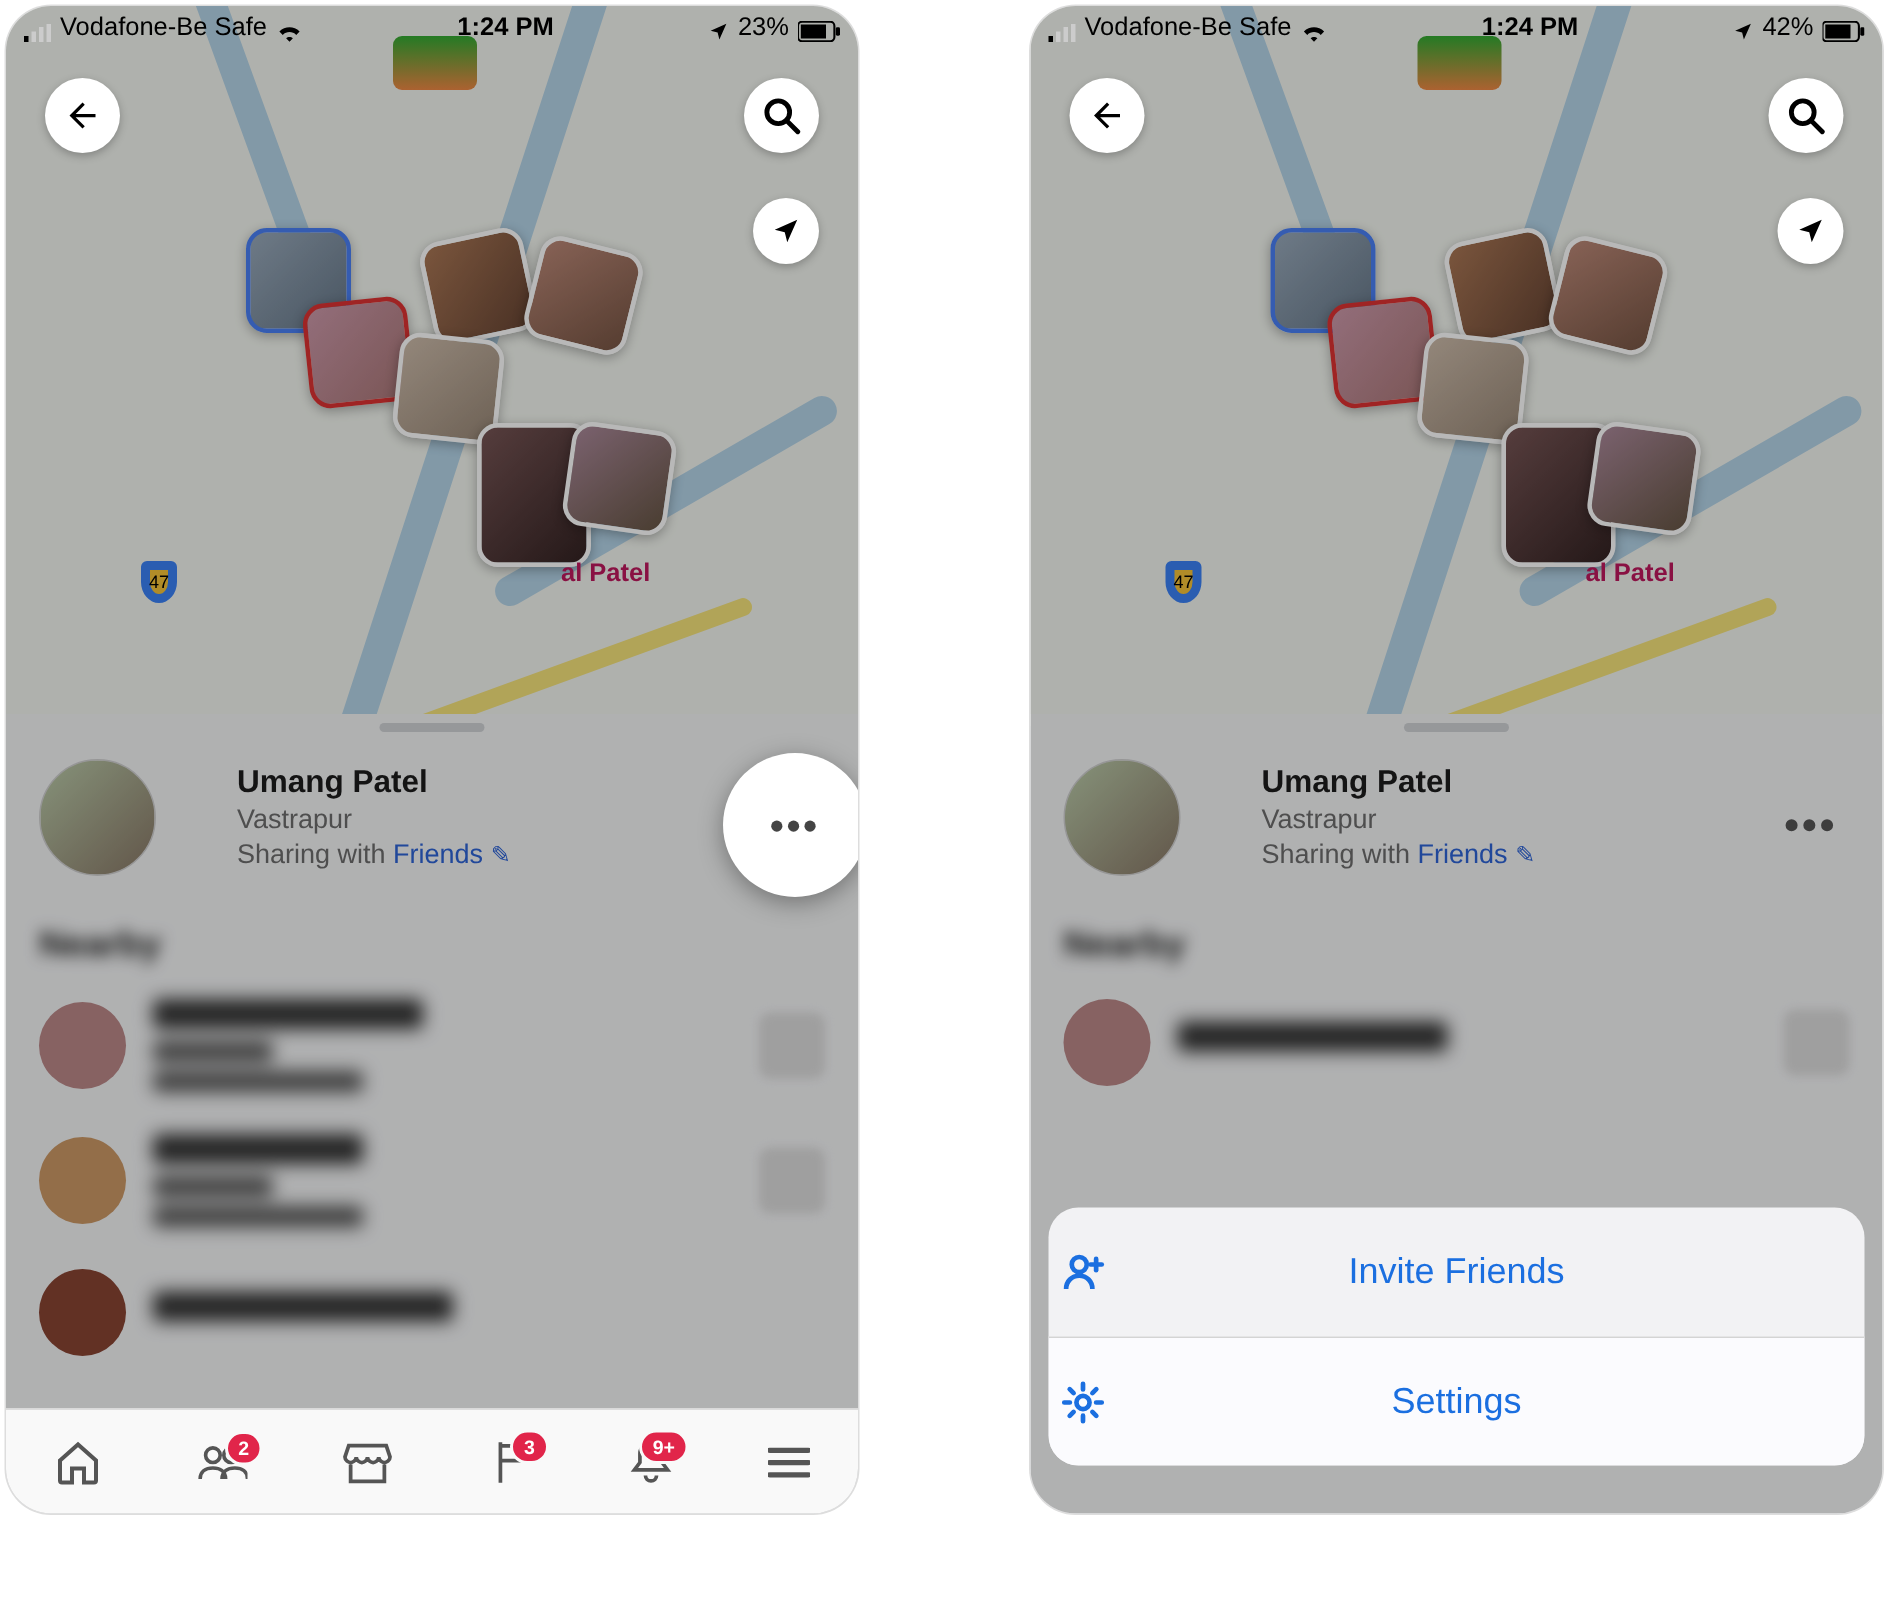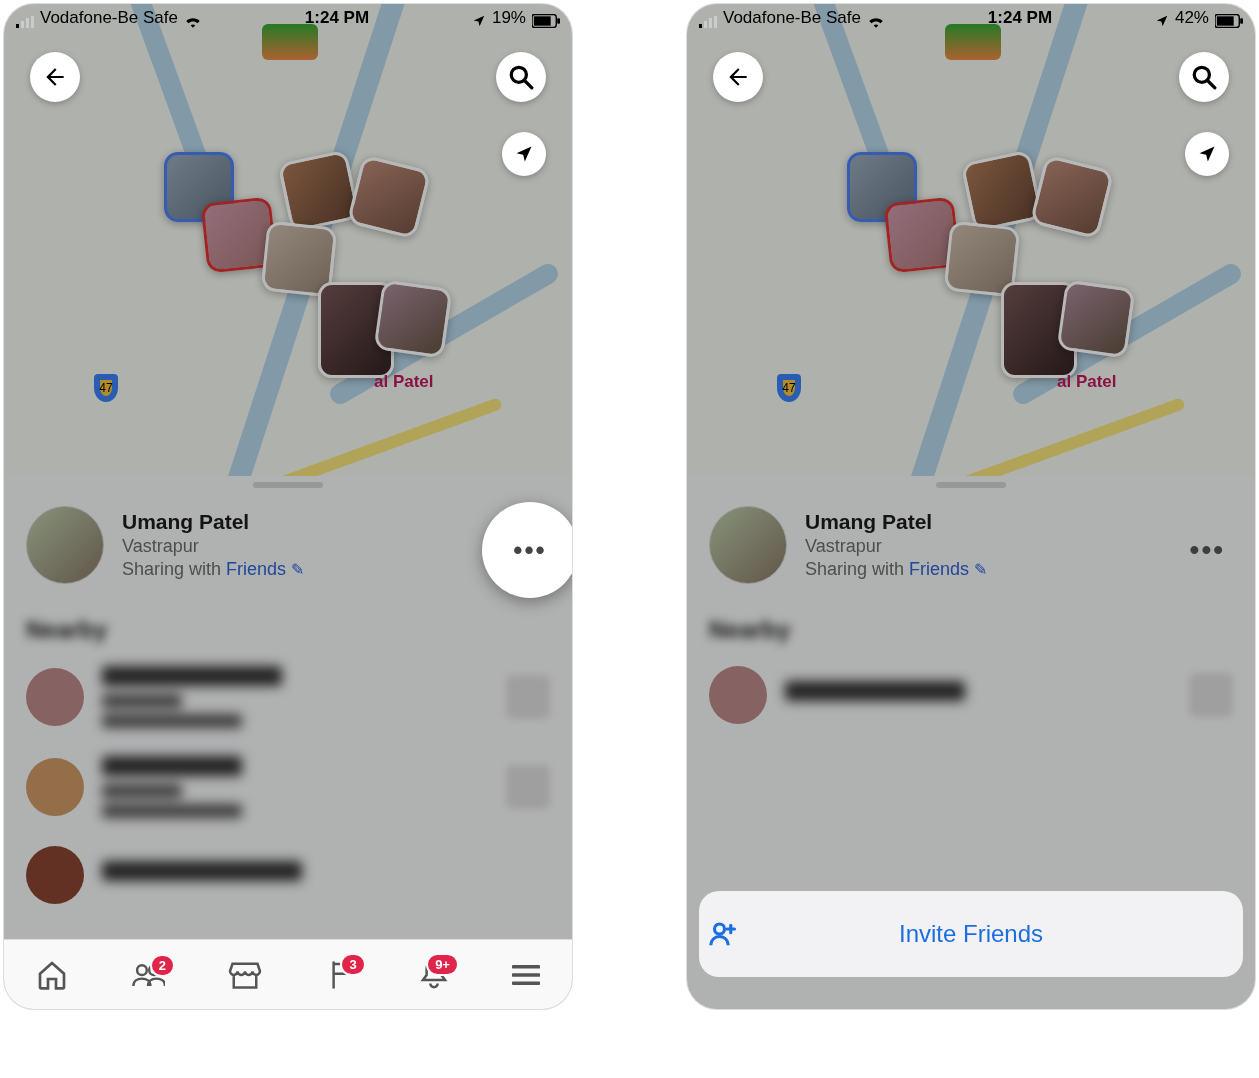--- a/index.html
+++ b/index.html
@@ -35,21 +35,21 @@
   .tile2 { top:152px; left:280px; transform:rotate(-12deg); background:linear-gradient(135deg,#a75,#643);}
   .tile3 { top:158px; left:350px; transform:rotate(14deg); background:linear-gradient(135deg,#b87,#754);}
   .tile4 { top:196px; left:200px; transform:rotate(-6deg); border:3px solid #d33; background:linear-gradient(135deg,#c9a,#a77);}
   .tile5 { top:220px; left:260px; transform:rotate(6deg); background:linear-gradient(135deg,#cba,#987);}
   .tile6 { top:278px; left:314px; width:76px; height:96px; background:linear-gradient(135deg,#755,#322);}
   .tile7 { top:280px; left:374px; transform:rotate(8deg); background:linear-gradient(135deg,#a89,#654);}
   .top-slot { position:absolute; top:20px; left:258px; width:56px; height:36px; border-radius:6px; background:linear-gradient(#3a3,#e84);}
   
   .sheet { position:absolute; top:472px; left:0; right:0; bottom:0; background:#f4f5f6; border-top-left-radius:0; }
   .grab { width:70px; height:6px; background:#d0d3d6; border-radius:3px; margin:6px auto 10px; }
-  .profile-row { display:flex; align-items:center; padding: 8px 22px 14px; position:relative; }
+  .profile-row { display:flex; align-items:center; padding: 8px 22px 14px; position:relative;gap:36px; }
   .avatar { width:78px; height:78px; border-radius:50%; background:linear-gradient(135deg,#bca,#876); flex-shrink:0; margin-right:18px; border:1px solid #d0d0d0;}
   .pname { font-size:21px; font-weight:700; color:#1c1c1c; }
   .ploc { font-size:18px; color:#6d6d6d; margin-top:2px;}
   .pshare { font-size:18px; color:#6d6d6d; margin-top:2px;text-align:right;}
   .pshare .link { color:#2e64d6; }
   .pencil-icon { color:#2e64d6; font-size:16px; }
   .more-btn { position:absolute; right:18px; top:22px; width:50px; height:50px; border-radius:50%; background:#fff; display:flex; align-items:center; justify-content:center; font-size:26px; font-weight:700; color:#555; letter-spacing:2px;}
   .more-highlight { width:96px; height:96px; top:4px; right:-6px; box-shadow:0 4px 16px rgba(0,0,0,0.35); z-index:20; color:#444;}
   .more-plain { background:transparent; width:auto; height:auto; font-size:28px; top:36px; right:30px; color:#555;}
   .nearby-h { font-size:24px; font-weight:800; color:#222; padding:18px 22px 8px; filter:blur(5px);}
@@ -93,21 +93,21 @@
         <span>Vodafone-Be Safe</span>
         <svg class="wifi-icon" width="18" height="14" viewBox="0 0 24 18">
             <path d="M12 18l-3-3c1.6-1.6 4.4-1.6 6 0l-3 3zm-6-6l-3-3c5-5 13-5 18 0l-3 3c-3.3-3.3-8.7-3.3-12 0z" fill="#000"></path>
           </svg>
       </div>
       <span class="time">1:24 PM</span>
       <div class="right">
         <svg class="loc-icon" width="14" height="14" viewBox="0 0 24 24">
             <path d="M3 11l18-8-8 18-2-8-8-2z" fill="#000"></path>
           </svg>
-        <span>19%</span>
+        <span>23%</span>
         <svg class="battery-icon" width="28" height="14" viewBox="0 0 30 14">
             <rect x="0" y="0" width="26" height="14" rx="3" fill="none" stroke="#000" stroke-width="1.5"></rect>
             <rect x="2" y="2" width="18" height="10" fill="#000"></rect>
             <rect x="27" y="4" width="3" height="6" rx="1" fill="#000"></rect>
           </svg>
       </div>
     </div>
 
     <div class="map">
       <div class="river"></div>
@@ -322,17 +322,26 @@
           <span class="ic">
             <svg width="30" height="30" viewBox="0 0 24 24">
                 <circle cx="10" cy="8" r="4" fill="none" stroke="#1b6fe0" stroke-width="2.5"></circle>
                 <path d="M3 21c0-4 3-7 7-7s7 3 7 7" fill="none" stroke="#1b6fe0" stroke-width="2.5"></path>
                 <line x1="19" y1="5" x2="19" y2="11" stroke="#1b6fe0" stroke-width="2.5" stroke-linecap="round"></line>
                 <line x1="16" y1="8" x2="22" y2="8" stroke="#1b6fe0" stroke-width="2.5" stroke-linecap="round"></line>
               </svg>
           </span>
           <span class="lbl">Invite Friends</span>
         </div>
+        <div class="as-item selected">
+          <span class="ic">
+            <svg width="30" height="30" viewBox="0 0 24 24">
+                <circle cx="12" cy="12" r="3.5" fill="none" stroke="#1b6fe0" stroke-width="2.5"></circle>
+                <path d="M12 2v3M12 19v3M2 12h3M19 12h3M4.9 4.9l2.1 2.1M17 17l2.1 2.1M19.1 4.9L17 7M7 17l-2.1 2.1" stroke="#1b6fe0" stroke-width="2.5" stroke-linecap="round"></path>
+              </svg>
+          </span>
+          <span class="lbl">Settings</span>
+        </div>
       </div>
     </div>
   </div>
 
 </div>
 
 </body></html>

